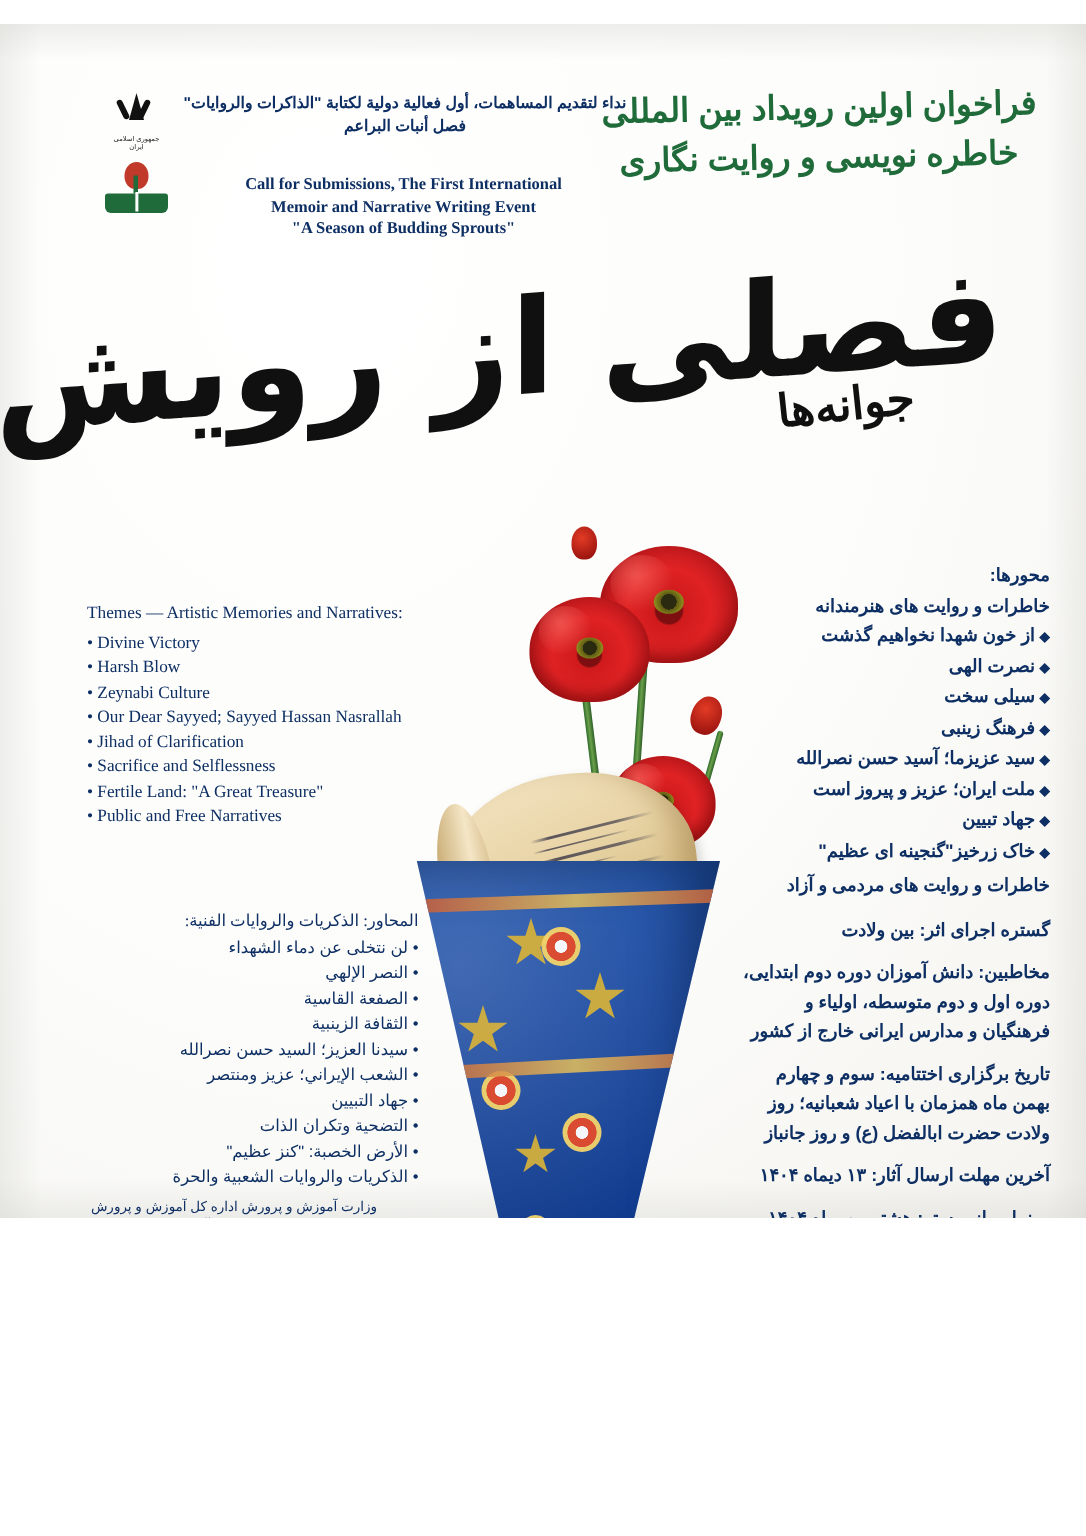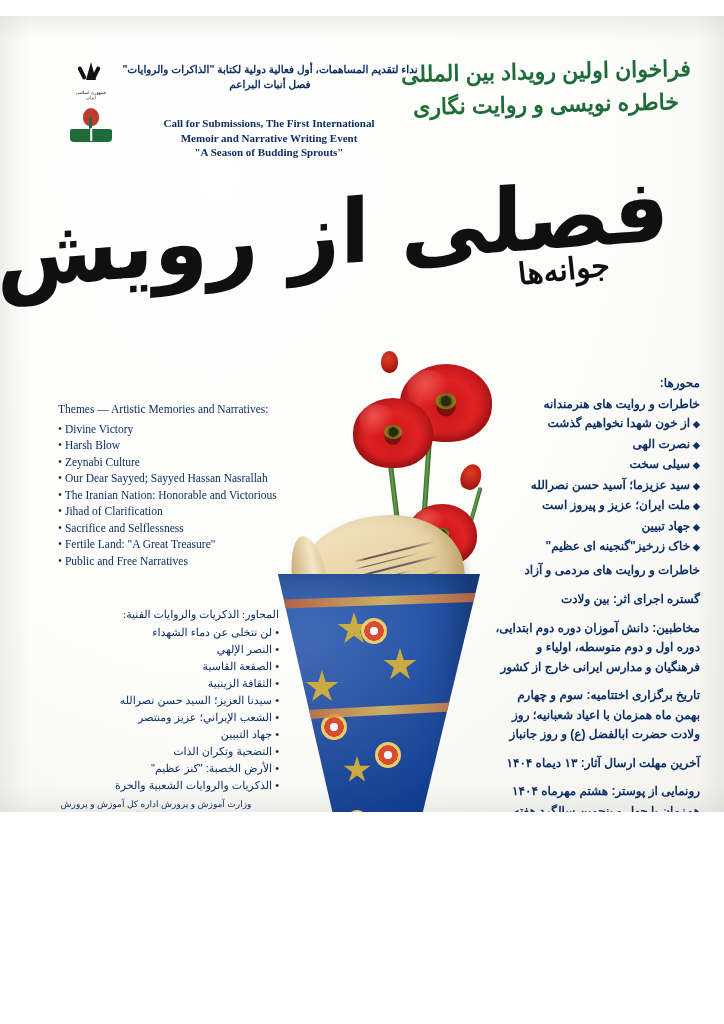--- a/index.html
+++ b/index.html
@@ -492,21 +492,20 @@
     <div class="sub">جوانه‌ها</div>
   </div>
 
   <div class="themes-en">
     <div class="hd">Themes — Artistic Memories and Narratives:</div>
     <ul>
       <li>Divine Victory</li>
       <li>Harsh Blow</li>
       <li>Zeynabi Culture</li>
       <li>Our Dear Sayyed; Sayyed Hassan Nasrallah</li>
-      <li>The Iranian Nation: Honorable and Victorious</li>
       <li>Jihad of Clarification</li>
       <li>Sacrifice and Selflessness</li>
       <li>Fertile Land: "A Great Treasure"</li>
       <li>Public and Free Narratives</li>
     </ul>
   </div>
 
   <div class="themes-ar">
     <div class="hd">المحاور: الذكريات والروايات الفنية:</div>
     <ul>
@@ -523,20 +522,21 @@
     </ul>
   </div>
 
   <div class="fa-col">
     <div class="axis-title">محورها:</div>
     <div>خاطرات و روایت های هنرمندانه</div>
     <ul>
       <li><span class="dia">◆</span><span>از خون شهدا نخواهیم گذشت</span></li>
       <li><span class="dia">◆</span><span>نصرت الهی</span></li>
       <li><span class="dia">◆</span><span>سیلی سخت</span></li>
+      <li><span class="dia">◆</span><span>فرهنگ زینبی</span></li>
       <li><span class="dia">◆</span><span>سید عزیزما؛ آسید حسن نصرالله</span></li>
       <li><span class="dia">◆</span><span>ملت ایران؛ عزیز و پیروز است</span></li>
       <li><span class="dia">◆</span><span>جهاد تبیین</span></li>
       <li><span class="dia">◆</span><span>خاک زرخیز"گنجینه ای عظیم"</span></li>
     </ul>
     <div class="free">خاطرات و روایت های مردمی و آزاد</div>
 
     <div class="blk">
       <span class="k">گستره اجرای اثر:</span>
       <span class="v">بین ولادت</span>

